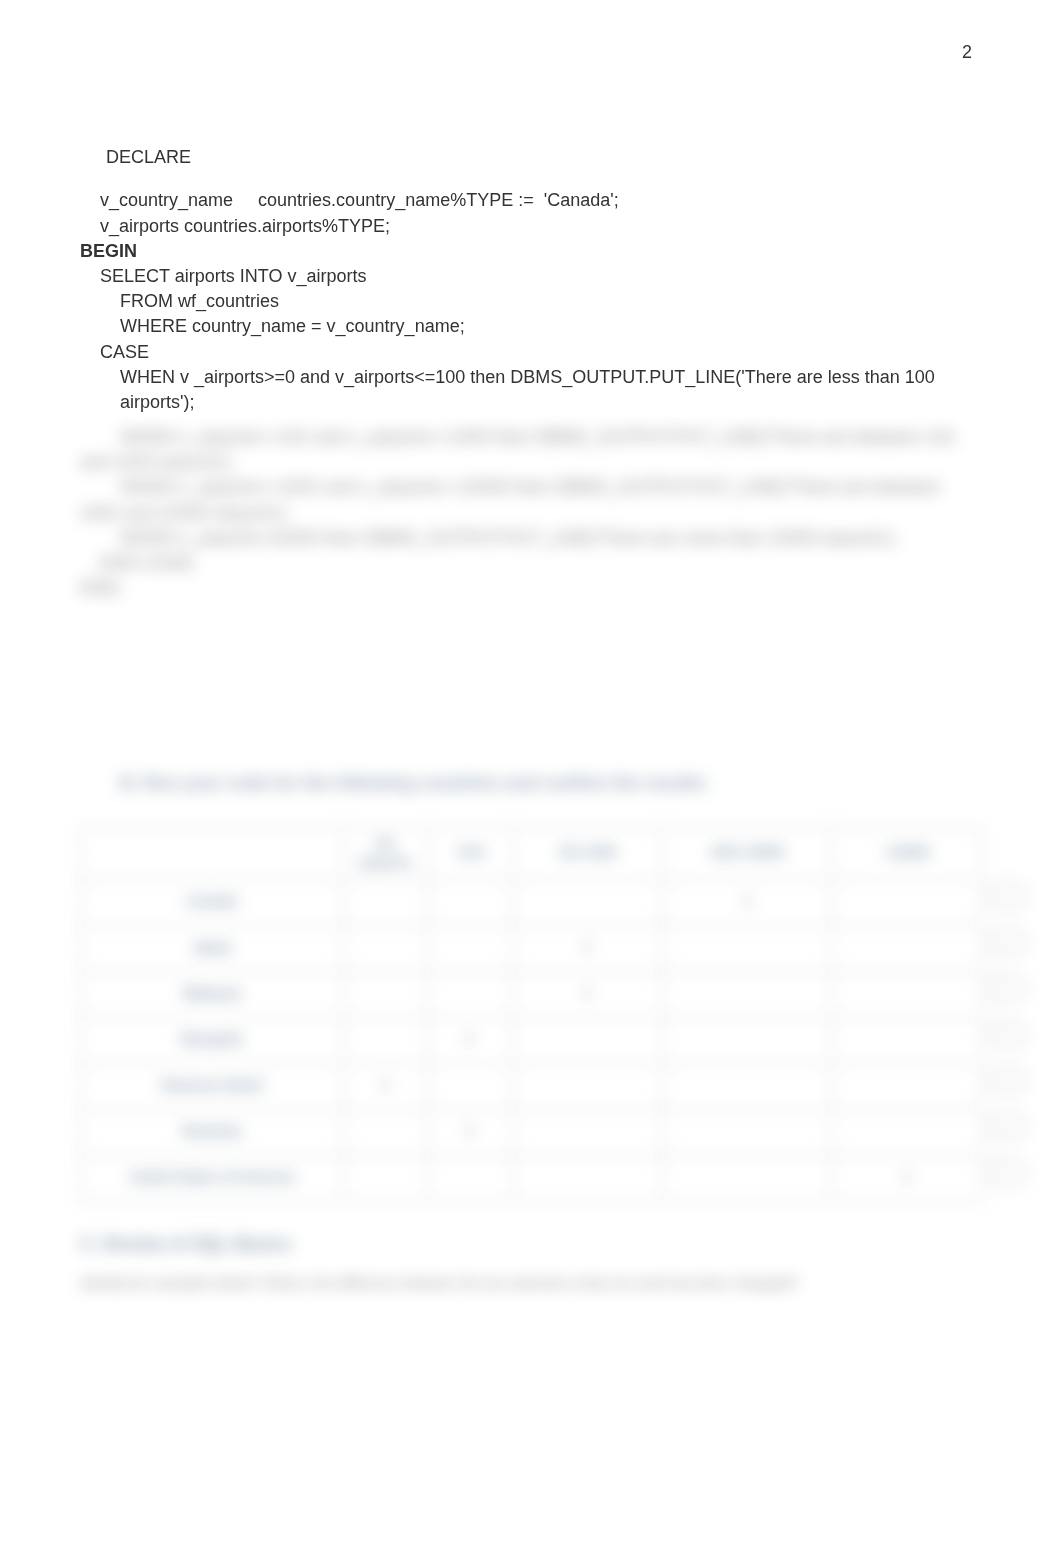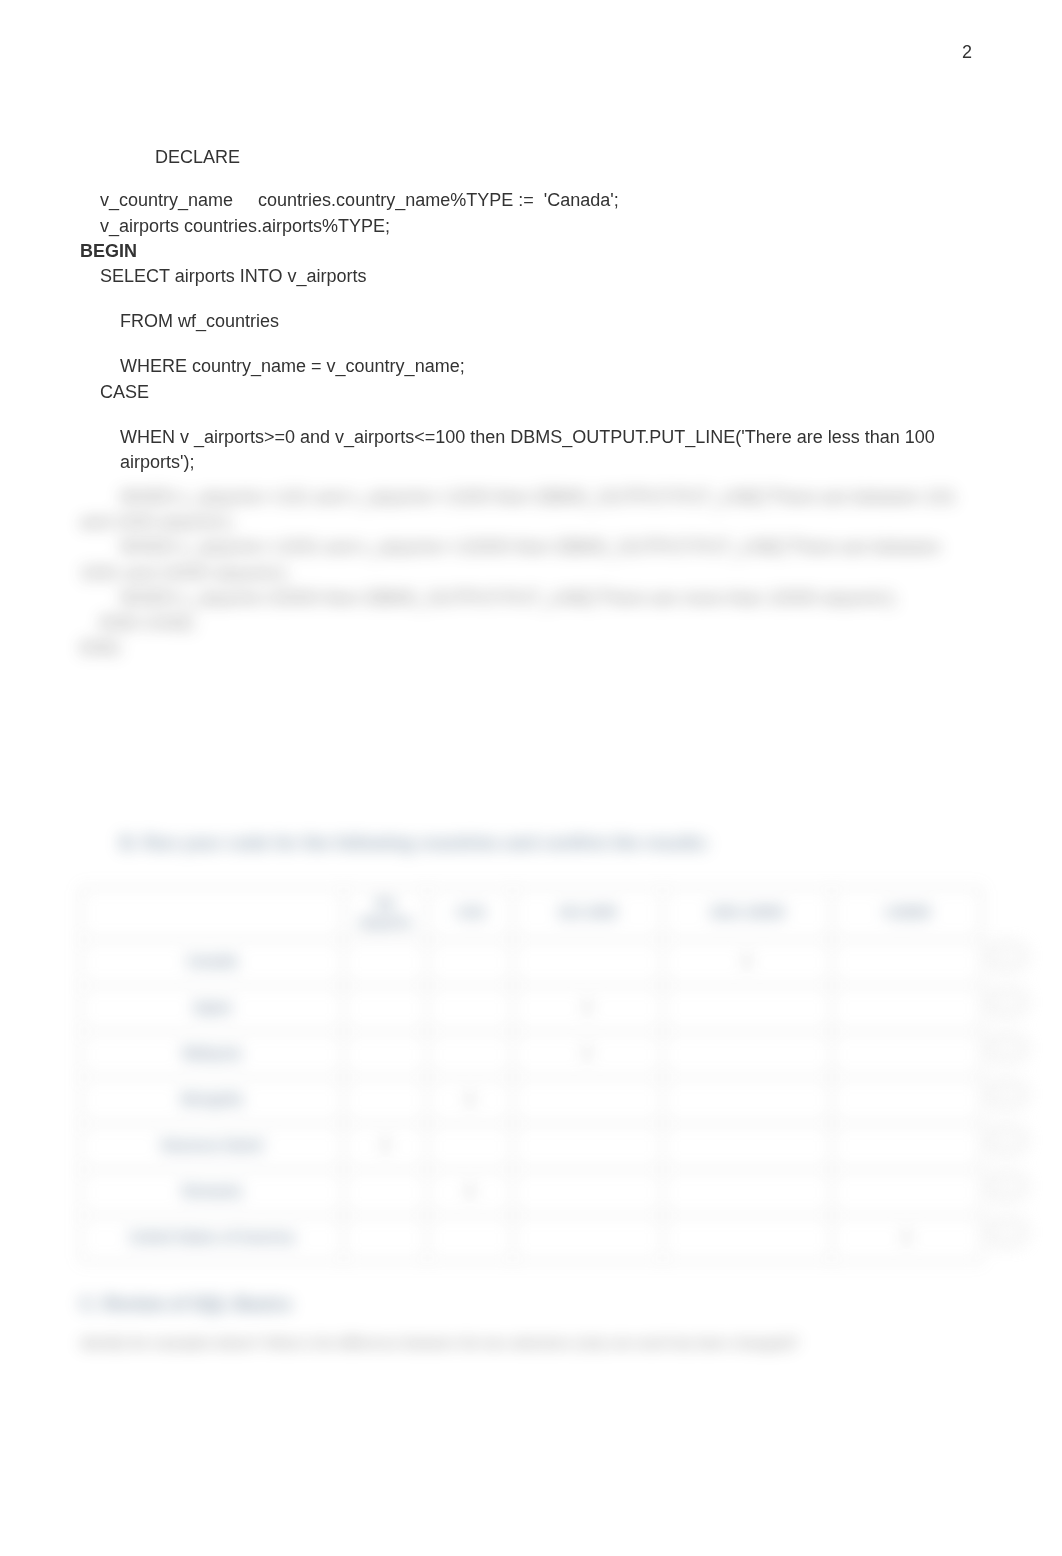--- a/index.html
+++ b/index.html
@@ -16,34 +16,34 @@
       line-height: 1.4;
       color: #333;
     }
     .page-number {
       text-align: right;
       font-size: 18px;
       margin-bottom: 80px;
       padding-right: 10px;
     }
     .declare-label {
-      margin-left: 75px;
+      margin-left: 26px;
       margin-bottom: 18px;
     }
     .code-block {
       margin-bottom: 10px;
       white-space: pre-wrap;
       font-family: Arial, Helvetica, sans-serif;
     }
     .code-line {
       display: block;
     }
     .indent-0 { padding-left: 0; font-weight: bold; }
     .indent-1 { padding-left: 20px; }
-    .indent-2 { padding-left: 40px; margin-top: 20px; }
+    .indent-2 { padding-left: 40px; }
     
     .blurred-section {
       filter: blur(8px);
       opacity: 0.55;
       user-select: none;
       margin-top: 6px;
     }
     .blurred-line {
       display: block;
       white-space: pre-wrap;

